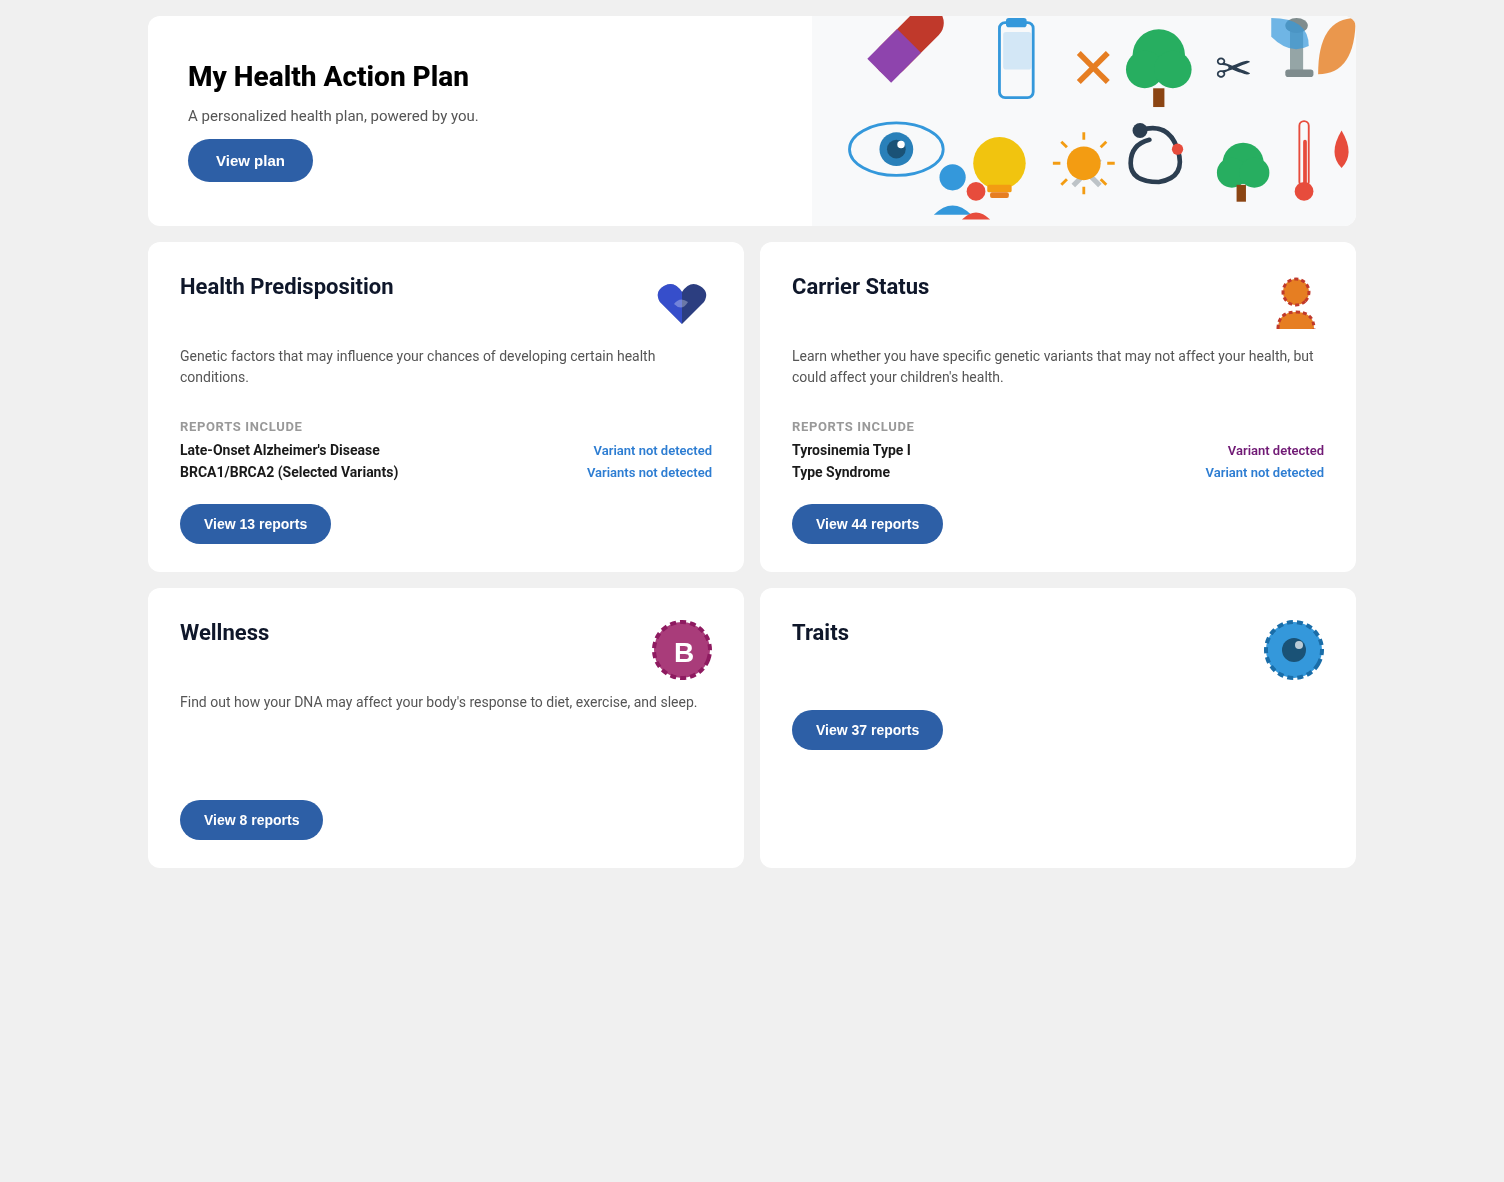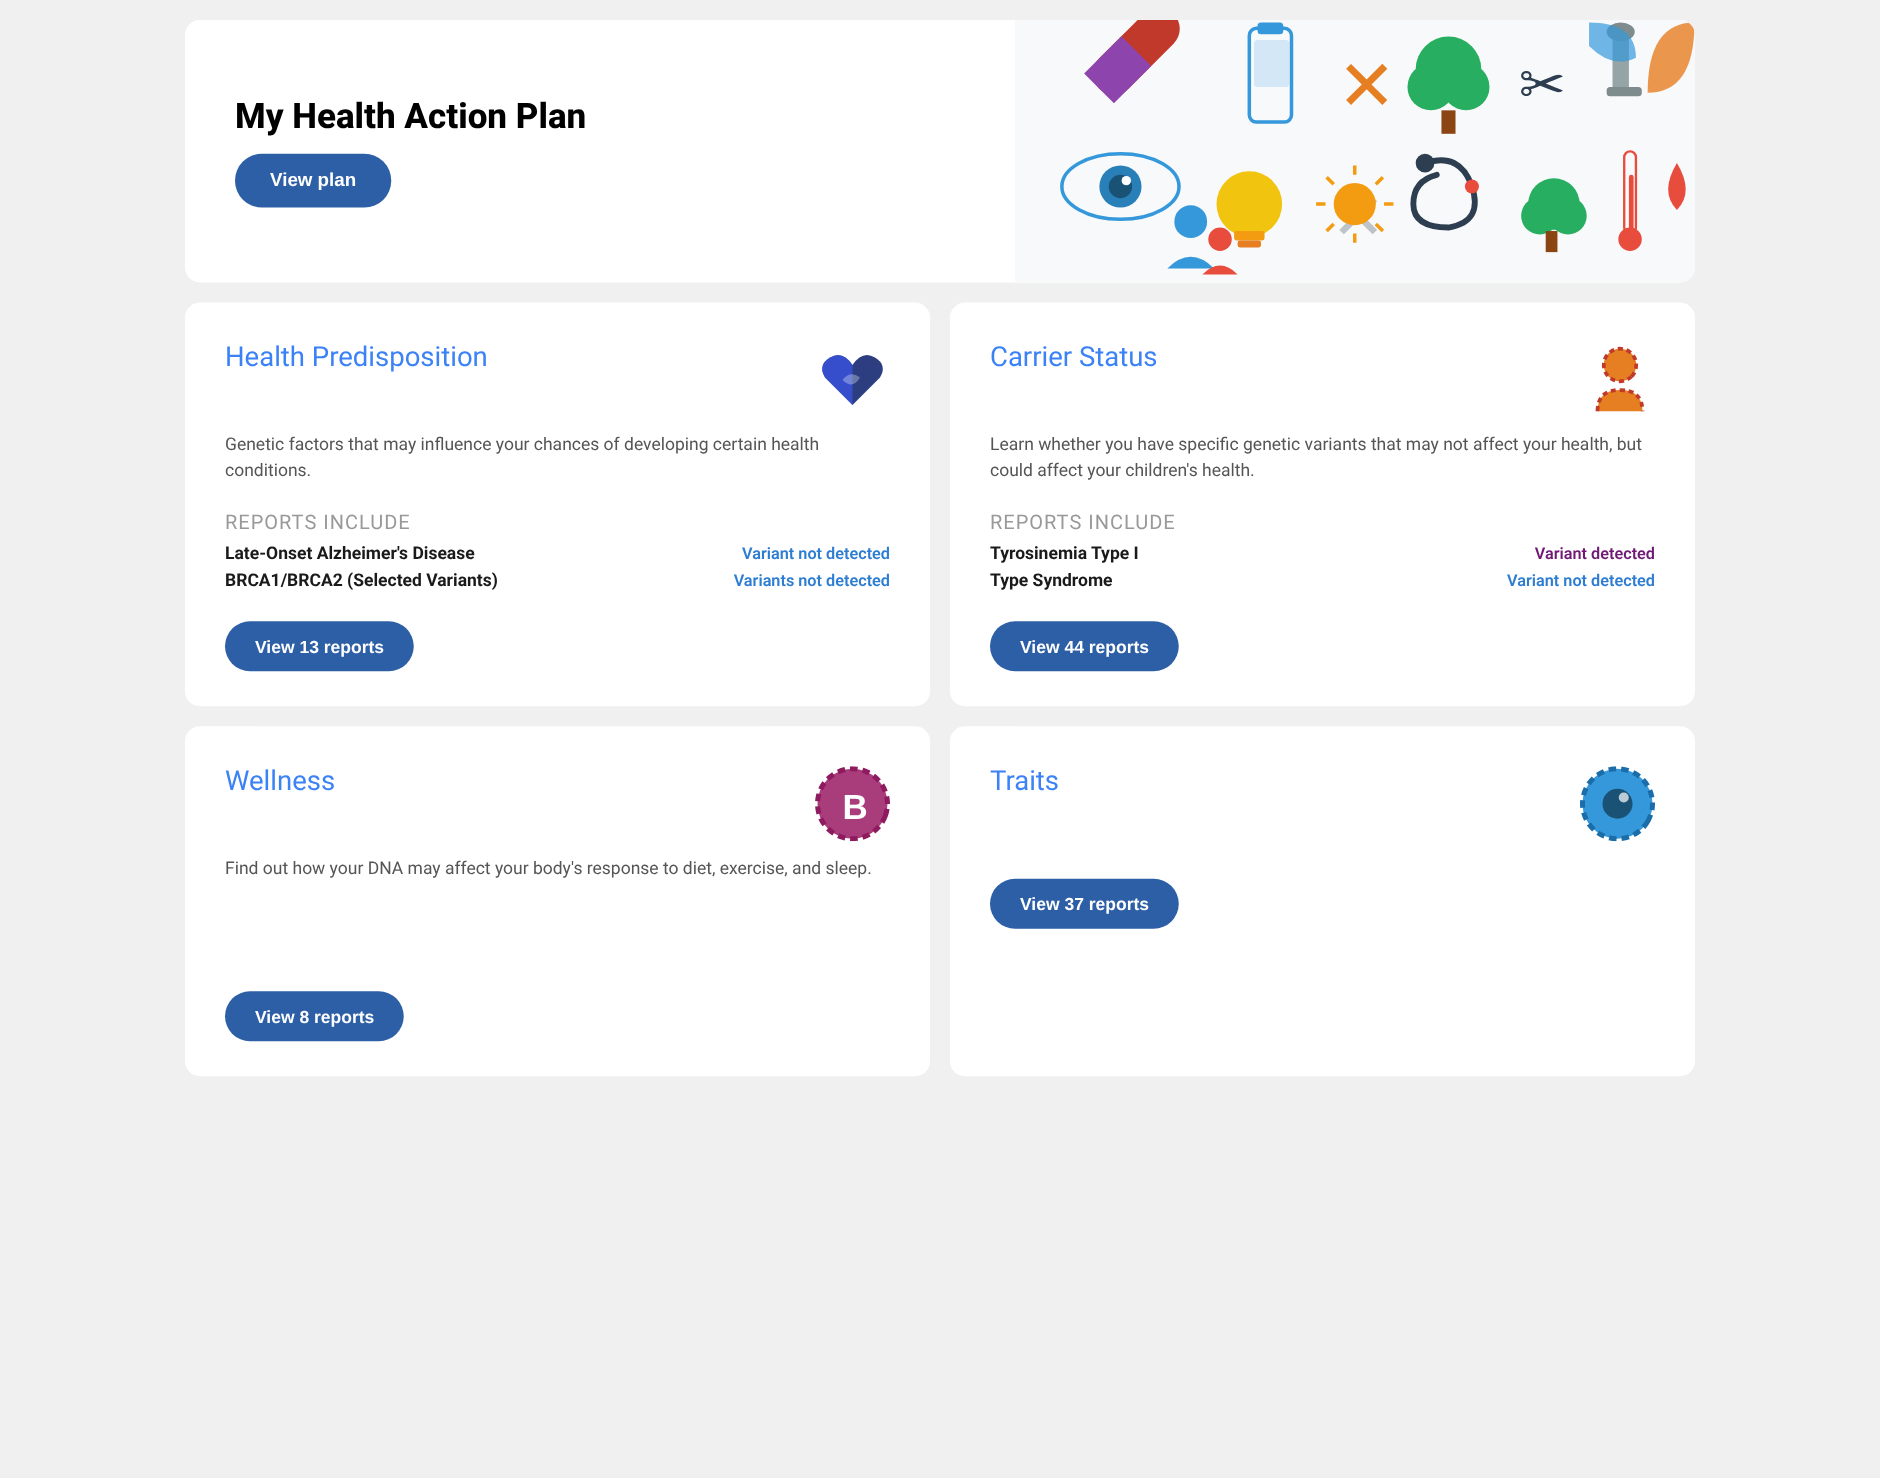--- a/index.html
+++ b/index.html
@@ -73,45 +73,45 @@
 
     .card-header {
       display: flex;
       justify-content: space-between;
       align-items: flex-start;
       margin-bottom: 12px;
     }
 
     .card-title {
       font-size: 22px;
-      font-weight: 400;
-      color: #3b82f6;
+      font-weight: 700;
+      color: #0f172a;
       text-align: right;
     }
 
     .card-icon {
       width: 60px;
       height: 60px;
       flex-shrink: 0;
     }
 
     .card-desc {
       font-size: 14px;
       color: #555;
       line-height: 1.5;
       flex: 1;
     }
 
     .reports-include-label {
-      font-size: 16px;
-      font-weight: 400;
+      font-size: 13px;
+      font-weight: 700;
       color: #999;
       letter-spacing: 0.05em;
       text-transform: uppercase;
-      margin-top: 20px;
+      margin-top: 31px;
       margin-bottom: 8px;
     }
 
     .report-row {
       display: flex;
       justify-content: space-between;
       align-items: center;
       margin-bottom: 6px;
     }
 
@@ -166,20 +166,21 @@
     .icon-traits svg { width: 60px; height: 60px; }
   </style>
 </head>
 <body>
 
 <div class="page-wrapper">
 
   <div class="hero-banner">
     <div class="hero-content">
       <h1 class="hero-title">My Health Action Plan</h1>
+      <p class="hero-subtitle">A personalized health plan, powered by you.</p>
       <button class="btn-hero">View plan</button>
     </div>
     <div class="hero-illustration">
       
       <svg width="100%" height="100%" viewBox="0 0 580 220" xmlns="http://www.w3.org/2000/svg">
 
         <rect x="60" y="10" width="90" height="36" rx="18" fill="#c0392b" transform="rotate(-45 100 28)"></rect>
         <rect x="60" y="10" width="45" height="36" rx="18 0 0 18" fill="#8e44ad" transform="rotate(-45 100 28)"></rect>
 
         <rect x="200" y="5" width="36" height="80" rx="6" fill="none" stroke="#3498db" stroke-width="3"></rect>

